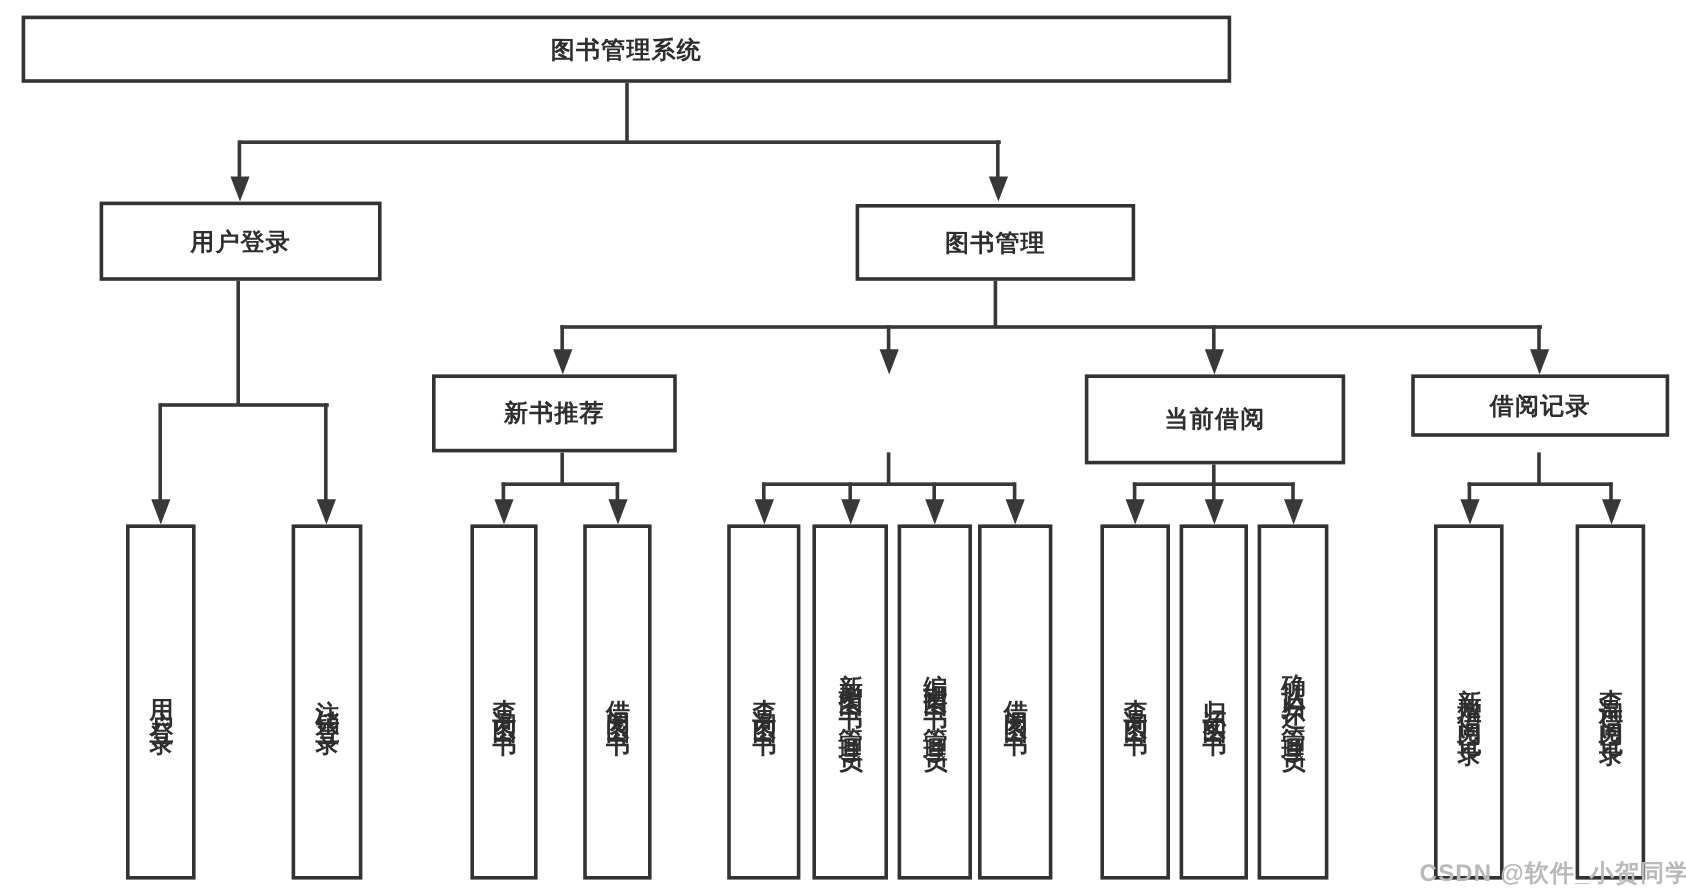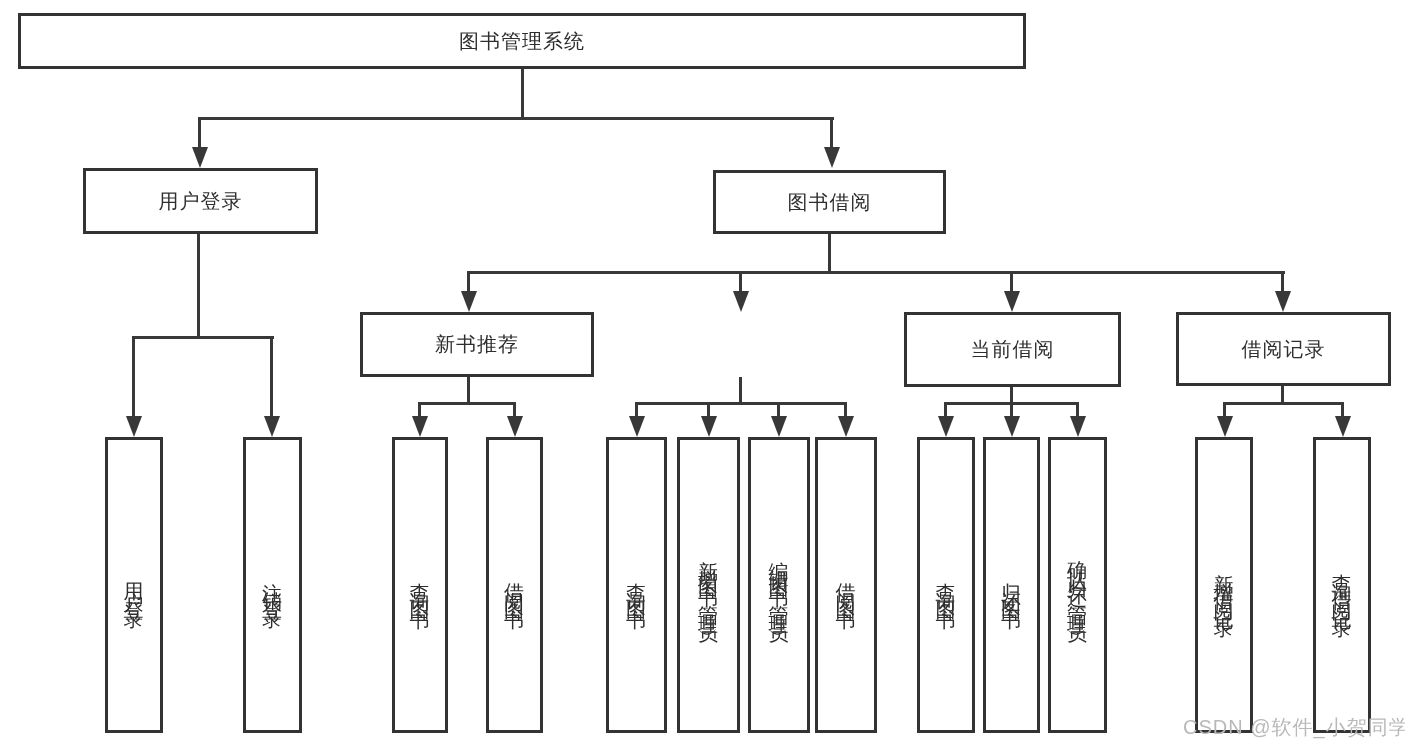--- a/index.html
+++ b/index.html
@@ -2,20 +2,21 @@
 <html><head>
 <meta charset="utf-8">
 <style>
   html,body{margin:0;padding:0;background:#ffffff;}
   #canvas{
     position:relative;
     width:1405px;height:747px;
     background:#ffffff;
     font-family:"Liberation Sans","DejaVu Sans",sans-serif;
     overflow:hidden;
+    font-weight:bold;
   }
   .box{
     position:absolute;
     box-sizing:border-box;
     border:3px solid #333333;
     background:#ffffff;
     display:flex;align-items:center;justify-content:center;
     color:#2e2e2e;
     font-size:20px;
     letter-spacing:1px;
@@ -63,30 +64,30 @@
 <div id="canvas">
 
   <div class="box" style="left:18px;top:13px;width:1008px;height:56px;">
     <span>图书管理系统</span>
   </div>
 
   <div class="box" style="left:83px;top:168px;width:235px;height:66px;">
     <span>用户登录</span>
   </div>
   <div class="box" style="left:713px;top:170px;width:233px;height:64px;">
-    <span>图书借阅</span>
+    <span>图书管理</span>
   </div>
 
-  <div class="box" style="left:360px;top:312px;width:234px;height:65px;">
+  <div class="box" style="left:360px;top:312px;width:204px;height:65px;">
     <span>新书推荐</span>
   </div>
   <div class="box" style="left:904px;top:312px;width:217px;height:75px;">
     <span>当前借阅</span>
   </div>
-  <div class="box" style="left:1176px;top:312px;width:215px;height:74px;">
+  <div class="box" style="left:1176px;top:312px;width:215px;height:52px;">
     <span>借阅记录</span>
   </div>
 
   <div class="leaf" style="left:105px;top:437px;width:58px;height:296px;">
     <span class="vtext">用户登录</span>
   </div>
   <div class="leaf" style="left:243px;top:437px;width:59px;height:296px;">
     <span class="vtext">注销登录</span>
   </div>
 

